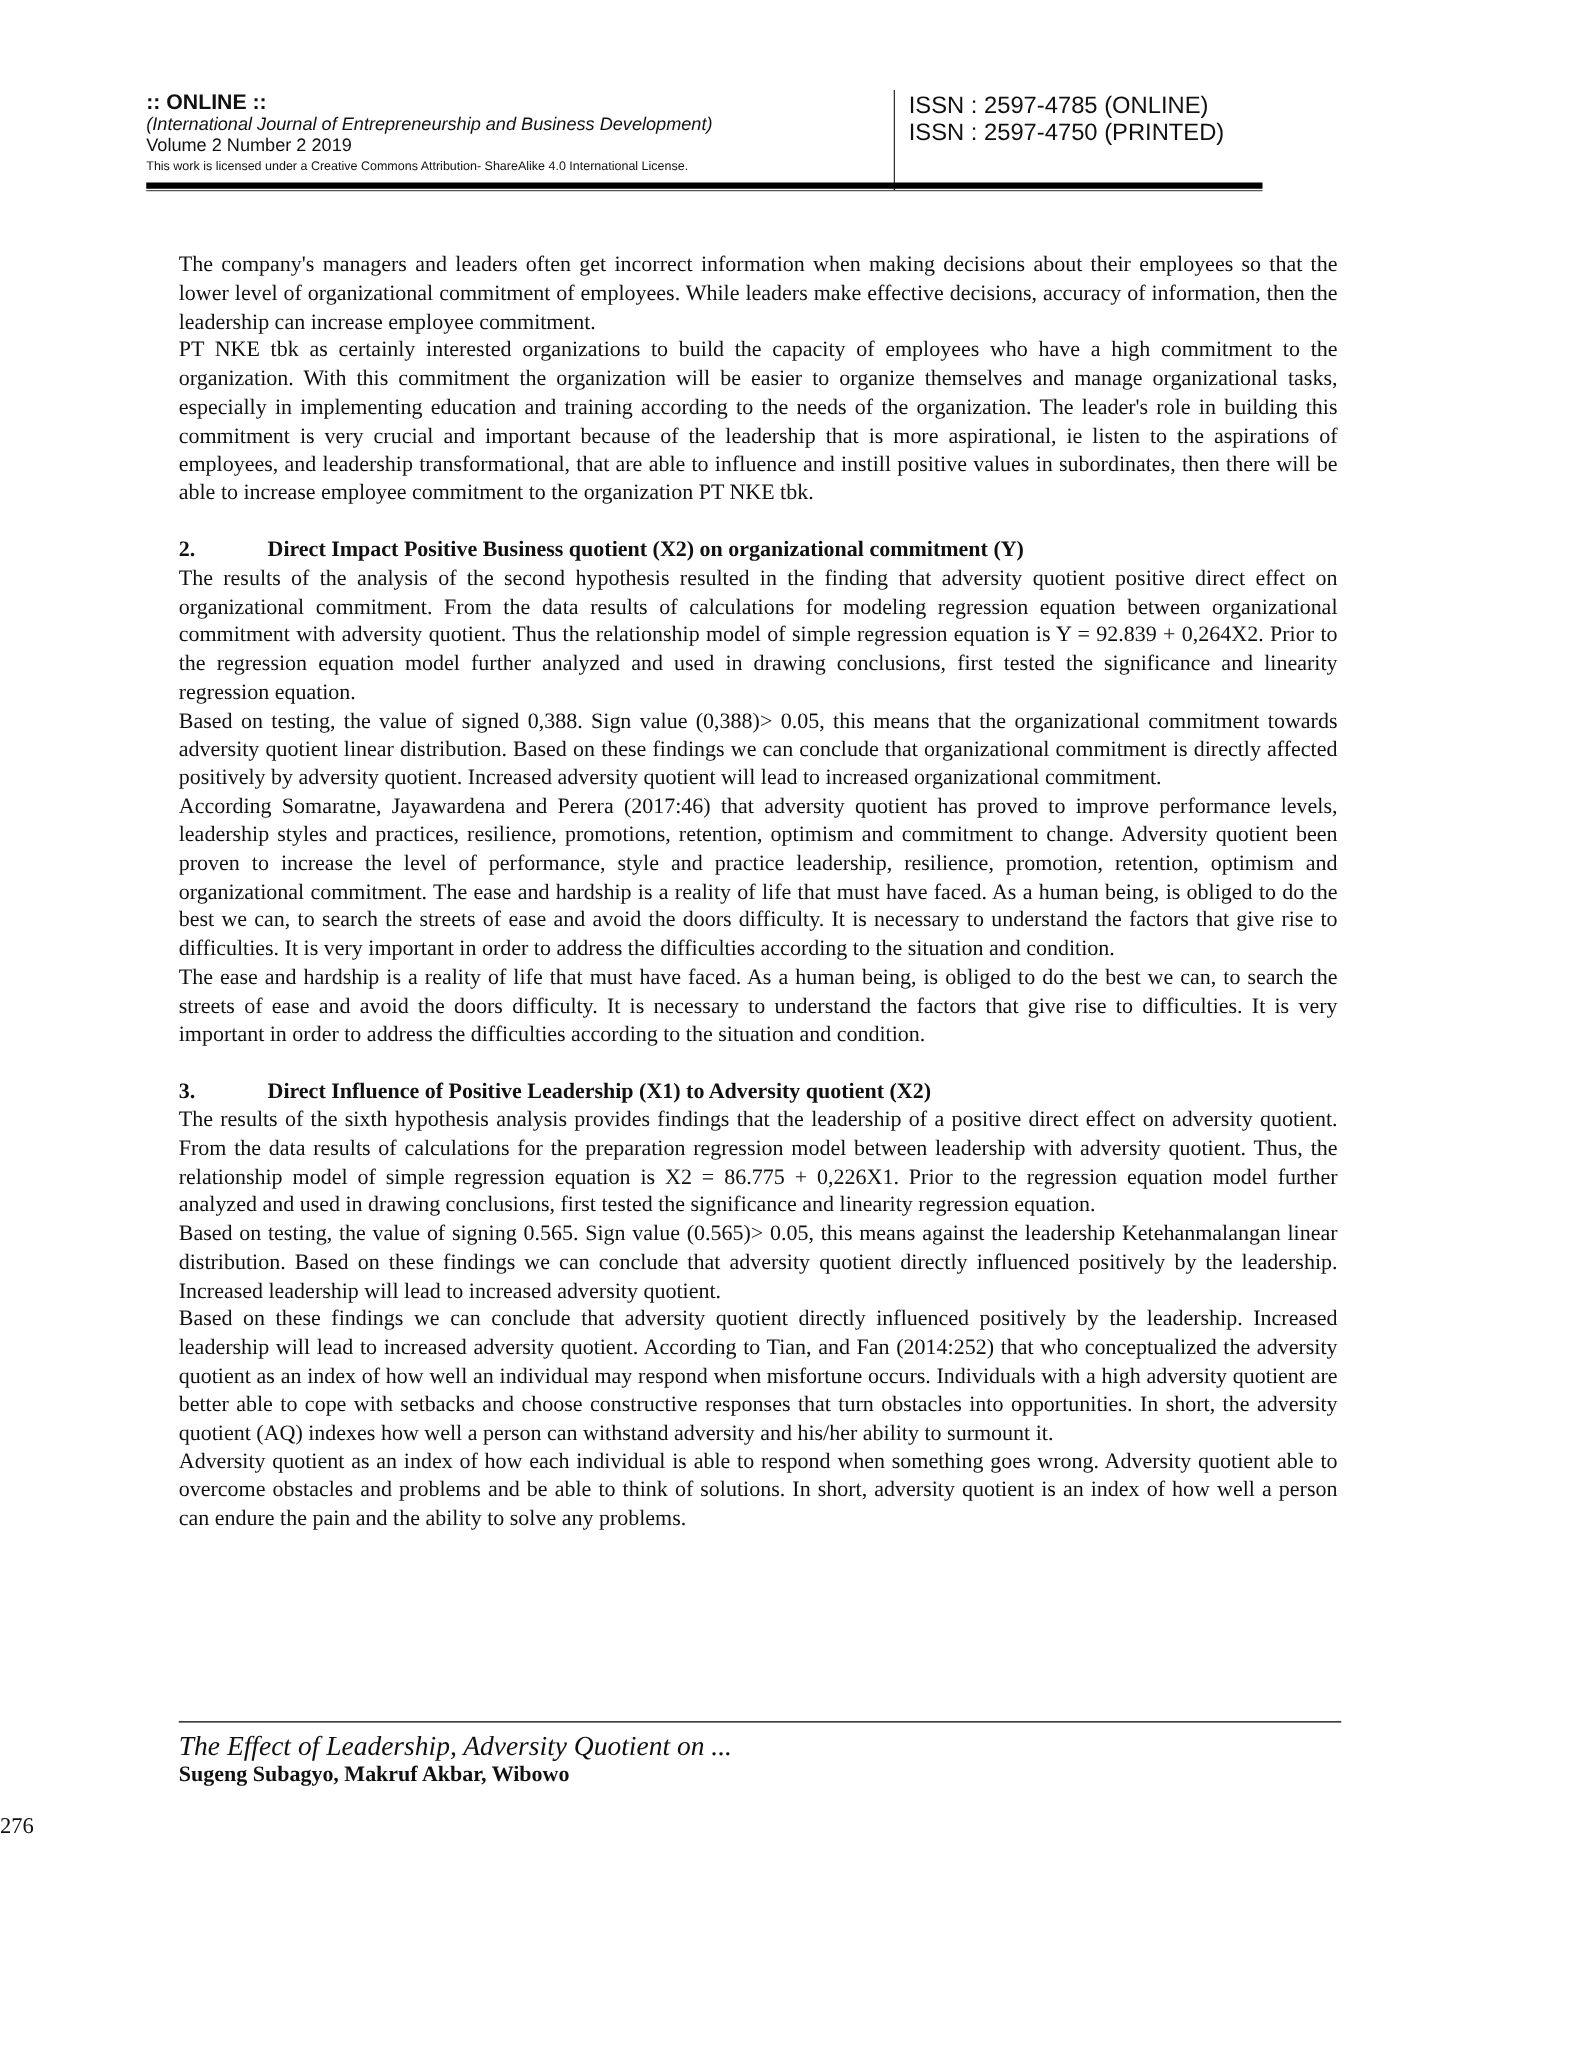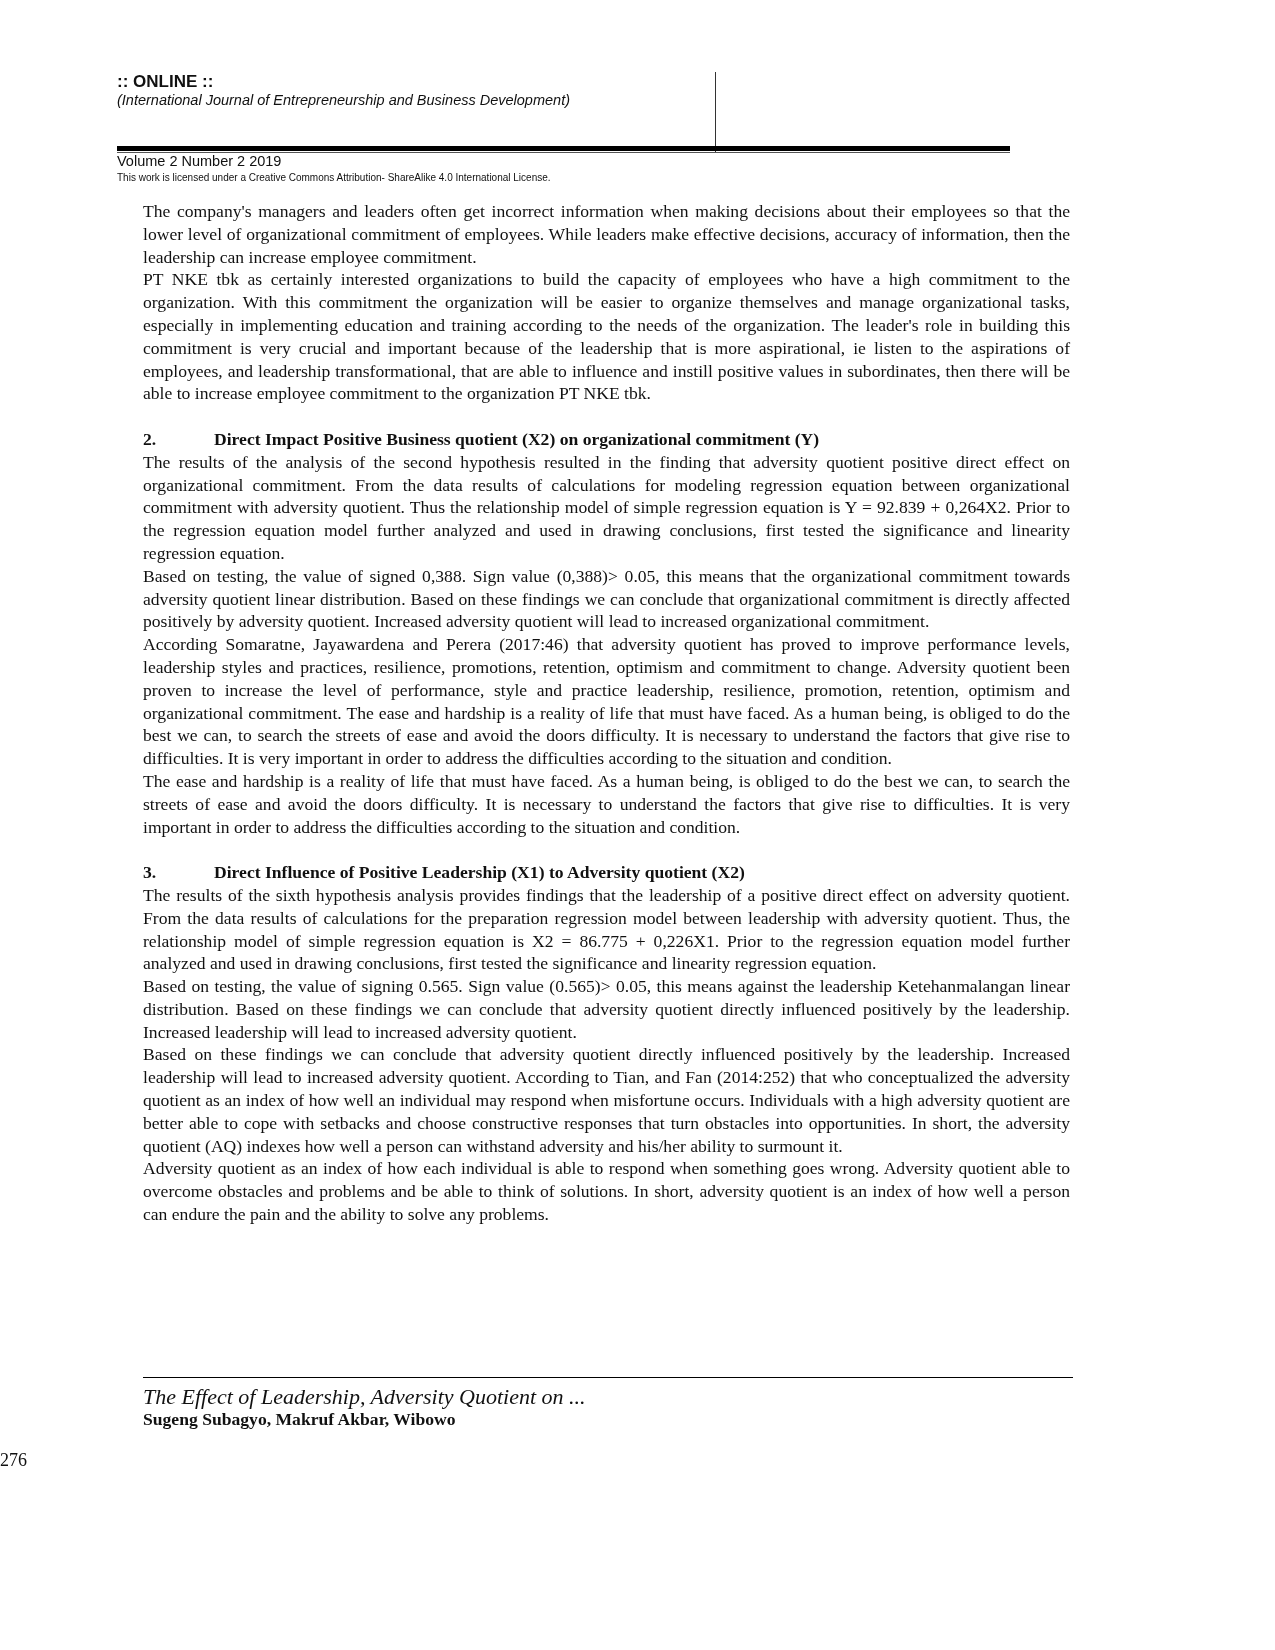--- a/index.html
+++ b/index.html
@@ -1,21 +1,21 @@
 <!DOCTYPE html>
 <html><head>
 <meta charset="utf-8">
 <style>
   html, body { margin: 0; padding: 0; background: #ffffff; }
   body { width: 1275px; height: 1650px; position: relative; overflow: hidden; color: #111; }
   .header { position: absolute; left: 117px; top: 72px; width: 893px; height: 80px; }
   .hdr-left { position: absolute; left: 0; top: 0; width: 598px; font-family: "Liberation Sans", sans-serif; }
   .hdr-title { font-size: 17px; font-weight: bold; line-height: 20px; }
   .hdr-sub { font-size: 14.5px; font-style: italic; line-height: 17px; }
-  .hdr-vol { font-size: 14.5px; line-height: 17px; margin-top: 44px; }
+  .hdr-vol { font-size: 14.5px; line-height: 17px; }
   .hdr-lic { font-size: 10px; line-height: 14px; margin-top: 1px; }
   .hdr-divider { position: absolute; left: 598px; top: 0; width: 1px; height: 80px; background: #333; }
   .hdr-right { position: absolute; left: 610px; top: 2px; font-family: "Liberation Sans", sans-serif; font-size: 19px; line-height: 22px; }
   .hdr-rule-thick { position: absolute; left: 0; top: 74px; width: 893px; height: 5px; background: #000; }
   .hdr-rule-thin { position: absolute; left: 0; top: 80px; width: 893px; height: 1px; background: #555; }
   .content { position: absolute; left: 143px; top: 200px; width: 927px; font-family: "Liberation Serif", serif; font-size: 17.6px; line-height: 22.8px; text-align: justify; }
   .content p { margin: 0; }
   .content .gap { height: 22.8px; }
   .heading { font-weight: bold; display: flex; }
   .heading .num { width: 71px; }
@@ -29,20 +29,24 @@
 <body>
 
 <div class="header">
   <div class="hdr-left">
     <div class="hdr-title">:: ONLINE ::</div>
     <div class="hdr-sub">(International Journal of Entrepreneurship and Business Development)</div>
     <div class="hdr-vol">Volume 2 Number 2  2019</div>
     <div class="hdr-lic">This work is licensed under a Creative Commons Attribution-  ShareAlike 4.0 International License.</div>
   </div>
   <div class="hdr-divider"></div>
+  <div class="hdr-right">
+    <div>ISSN : 2597-4785 (ONLINE)</div>
+    <div>ISSN : 2597-4750 (PRINTED)</div>
+  </div>
   <div class="hdr-rule-thick"></div>
   <div class="hdr-rule-thin"></div>
 </div>
 
 <div class="content">
   <p>The company's managers and leaders often get incorrect information when making decisions about their employees so that the lower level of organizational commitment of employees. While leaders make effective decisions, accuracy of information, then the leadership can increase employee commitment.</p>
   <p>PT NKE tbk as certainly interested organizations to build the capacity of employees who have a high commitment to the organization. With this commitment the organization will be easier to organize themselves and manage organizational tasks, especially in implementing education and training according to the needs of the organization. The leader's role in building this commitment is very crucial and important because of the leadership that is more aspirational, ie listen to the aspirations of employees, and leadership transformational, that are able to influence and instill positive values in subordinates, then there will be able to increase employee commitment to the organization PT NKE tbk.</p>
   <div class="gap"></div>
 
   <div class="heading">

